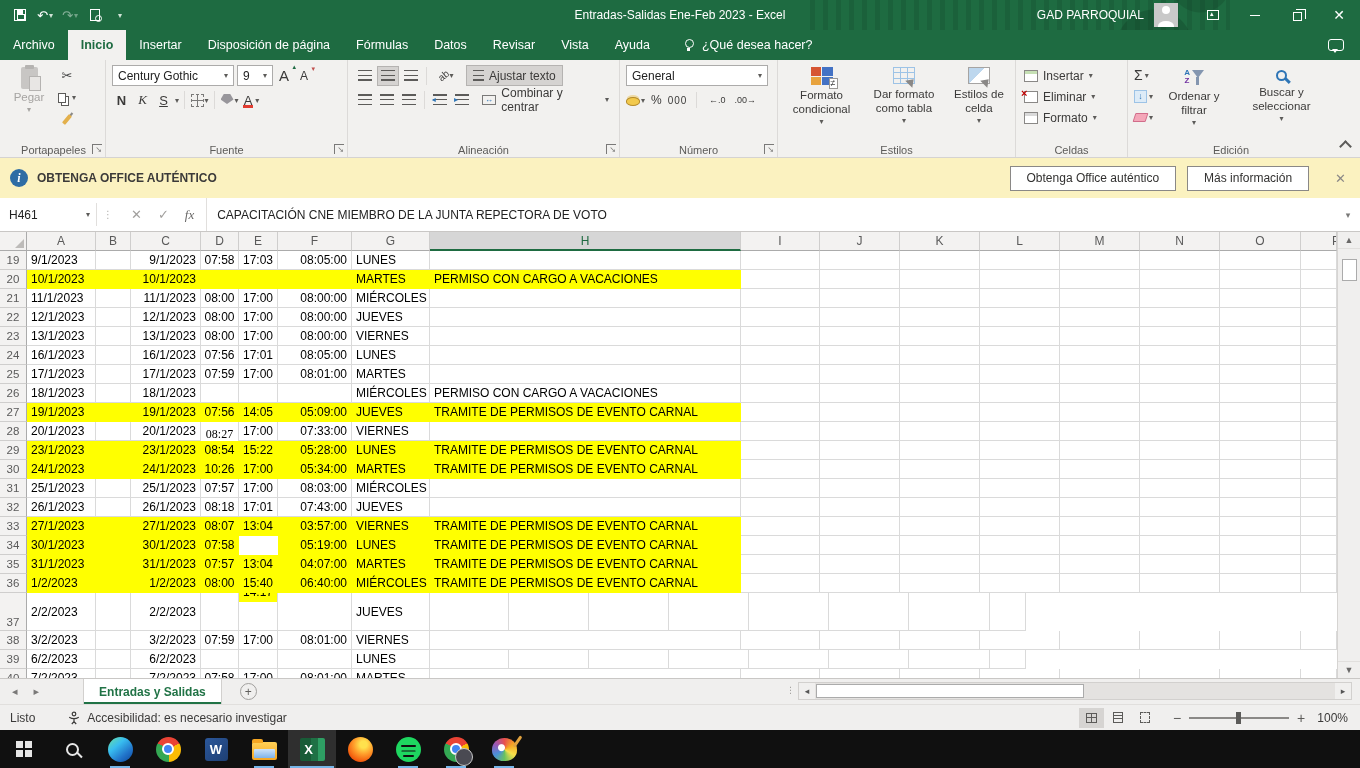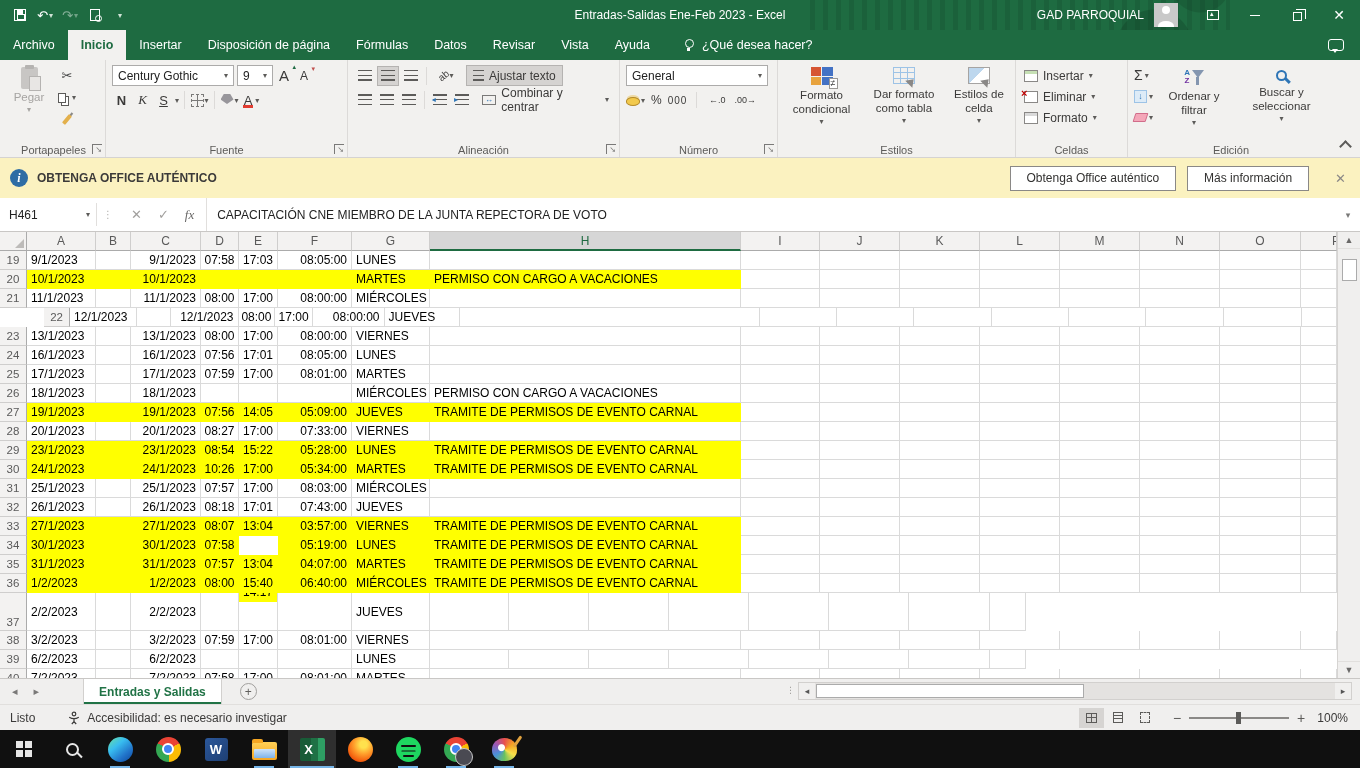--- a/index.html
+++ b/index.html
@@ -605,21 +605,21 @@
             <div class="cell al" style="width: 311px; height: 19px;"></div>
             <div class="cell al" style="width: 79px; height: 19px;"></div>
             <div class="cell al" style="width: 80px; height: 19px;"></div>
             <div class="cell al" style="width: 80px; height: 19px;"></div>
             <div class="cell al" style="width: 80px; height: 19px;"></div>
             <div class="cell al" style="width: 80px; height: 19px;"></div>
             <div class="cell al" style="width: 80px; height: 19px;"></div>
             <div class="cell al" style="width: 81px; height: 19px;"></div>
             <div class="cell al" style="width: 36px; height: 19px;"></div>
           </div>
-          <div class="grow" style="height: 19px; margin-left: 44px;">
+          <div class="grow" style="height: 19px;">
             <div class="rnum">22</div>
             <div class="cell al" style="width: 69px; height: 19px;">12/1/2023</div>
             <div class="cell al" style="width: 35px; height: 19px;"></div>
             <div class="cell ar" style="width: 70px; height: 19px;">12/1/2023</div>
             <div class="cell ac" style="width: 38px; height: 19px;">08:00</div>
             <div class="cell ac" style="width: 39px; height: 19px;">17:00</div>
             <div class="cell ar" style="width: 74px; height: 19px;">08:00:00</div>
             <div class="cell al" style="width: 78px; height: 19px;">JUEVES</div>
             <div class="cell al" style="width: 311px; height: 19px;"></div>
             <div class="cell al" style="width: 79px; height: 19px;"></div>
@@ -724,21 +724,21 @@
             <div class="cell al" style="width: 80px; height: 19px;"></div>
             <div class="cell al" style="width: 80px; height: 19px;"></div>
             <div class="cell al" style="width: 81px; height: 19px;"></div>
             <div class="cell al" style="width: 36px; height: 19px;"></div>
           </div>
           <div class="grow" style="height: 19px;">
             <div class="rnum">28</div>
             <div class="cell al" style="width: 69px; height: 19px;">20/1/2023</div>
             <div class="cell al" style="width: 35px; height: 19px;"></div>
             <div class="cell ar" style="width: 70px; height: 19px;">20/1/2023</div>
-            <div class="cell ac" style="width: 38px; height: 19px;">08:27</div>
+            <div class="cell ac" style="width: 38px; height: 26px; font-family: Liberation Serif, serif;">08:27</div>
             <div class="cell ac" style="width: 39px; height: 19px;">17:00</div>
             <div class="cell ar" style="width: 74px; height: 19px;">07:33:00</div>
             <div class="cell al" style="width: 78px; height: 19px;">VIERNES</div>
             <div class="cell al" style="width: 311px; height: 19px;"></div>
             <div class="cell al" style="width: 79px; height: 19px;"></div>
             <div class="cell al" style="width: 80px; height: 19px;"></div>
             <div class="cell al" style="width: 80px; height: 19px;"></div>
             <div class="cell al" style="width: 80px; height: 19px;"></div>
             <div class="cell al" style="width: 80px; height: 19px;"></div>
             <div class="cell al" style="width: 80px; height: 19px;"></div>

